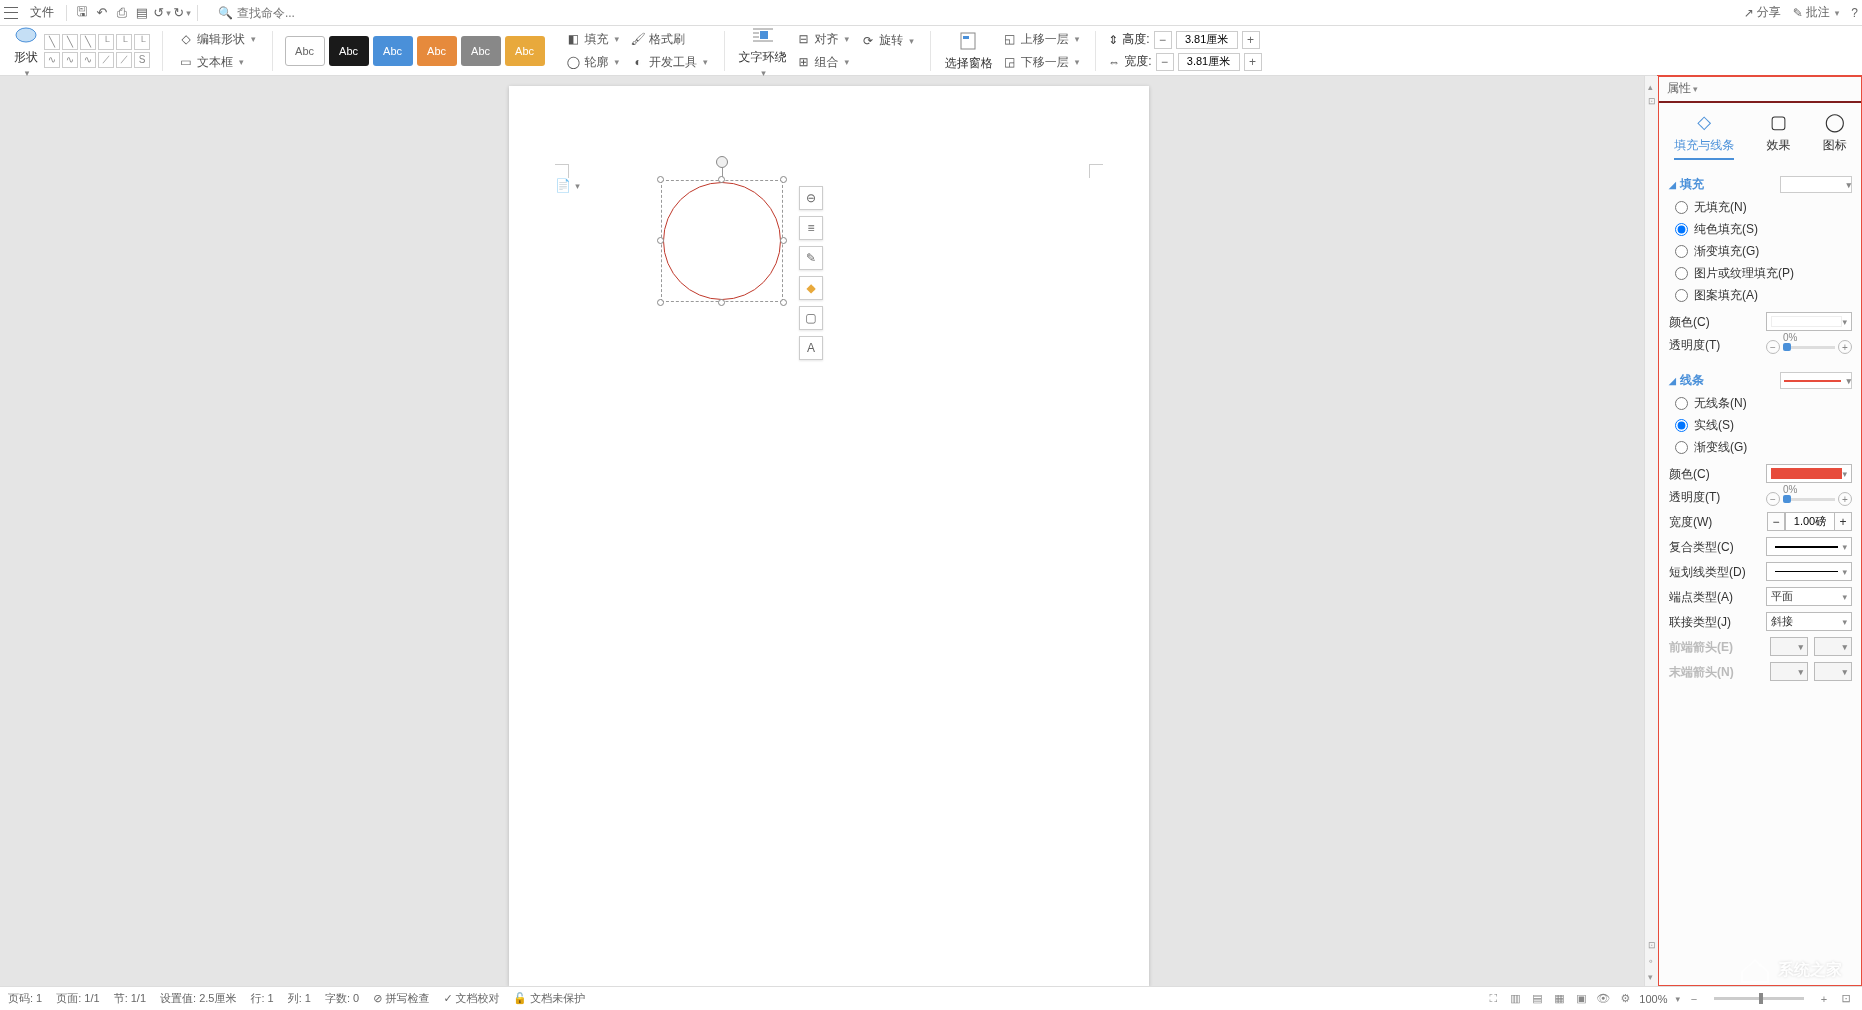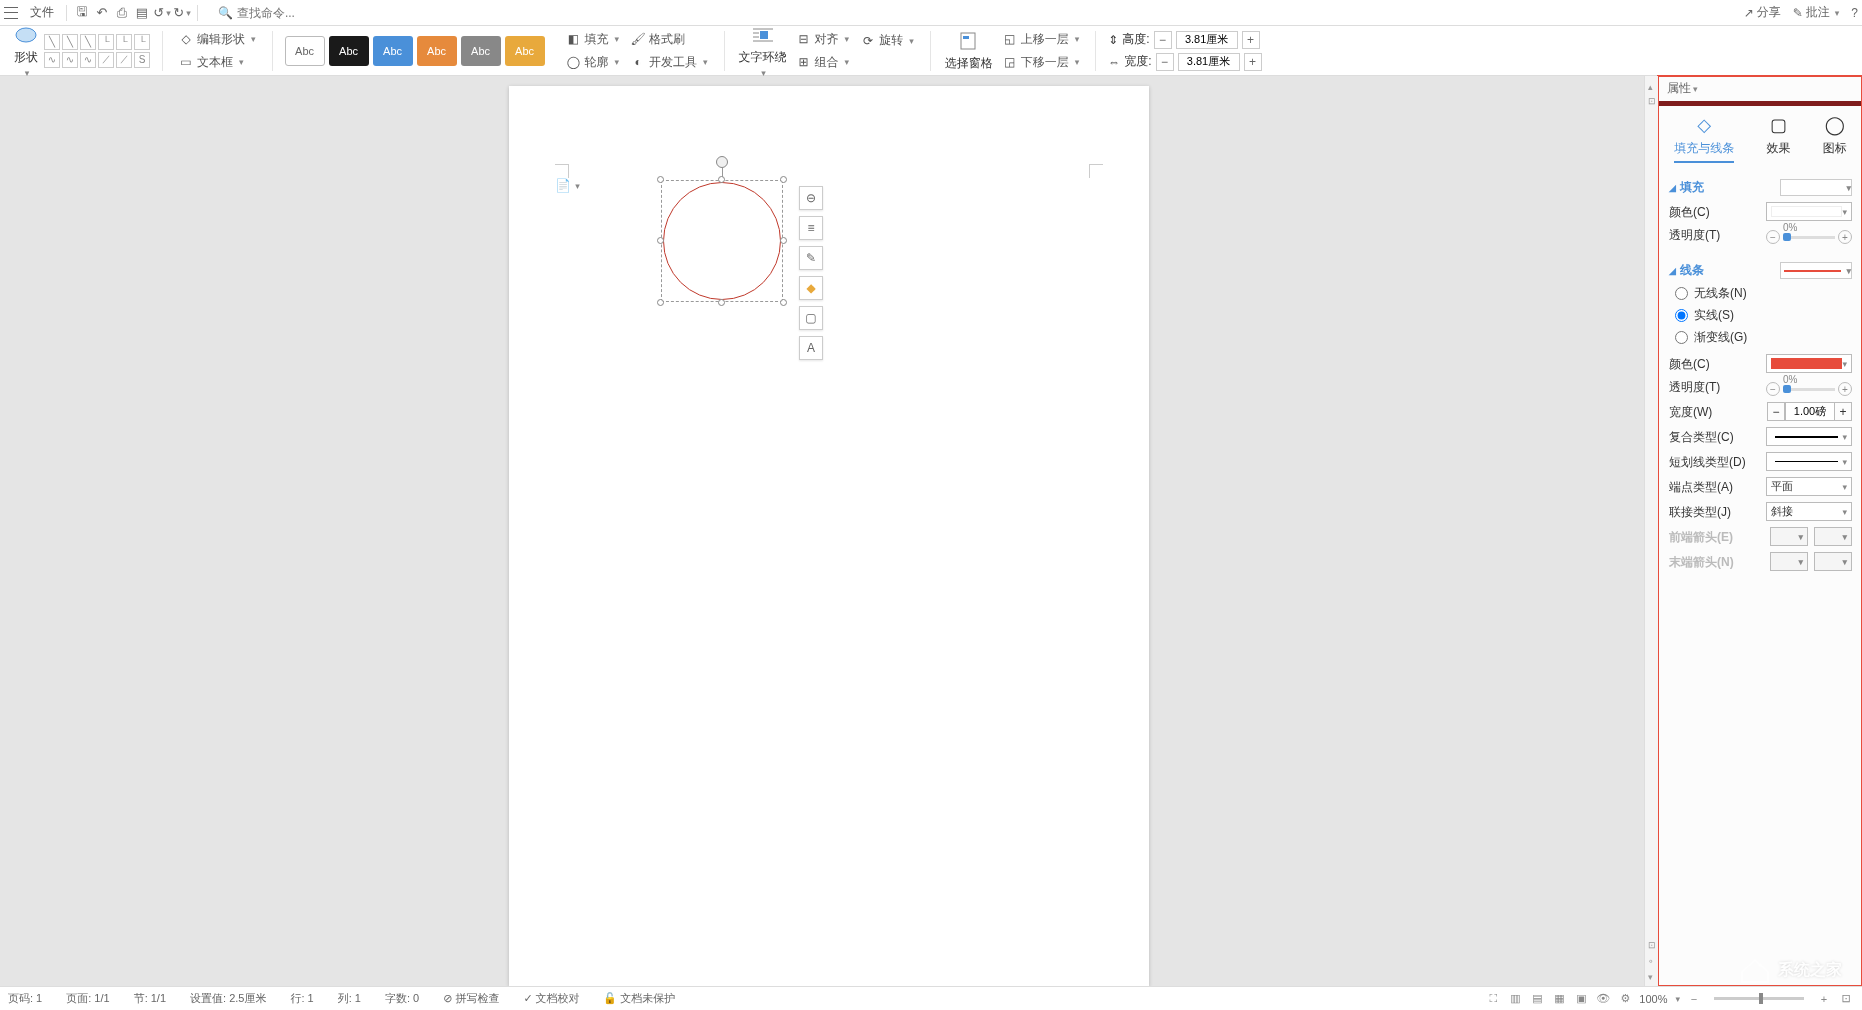--- a/index.html
+++ b/index.html
@@ -68,21 +68,21 @@
 
 .float-tools { position: absolute; top: 100px; left: 290px; display: flex; flex-direction: column; gap: 6px; }
 .ft-btn { width: 24px; height: 24px; border: 1px solid #ccc; background: #fff; display: flex; align-items: center; justify-content: center; cursor: pointer; color: #666; font-size: 12px; box-shadow: 0 1px 2px rgba(0,0,0,.1); }
 
 
 .scroll-edge { position: absolute; top: 0; right: 0; width: 14px; height: 100%; background: #f4f4f4; border-left: 1px solid #ddd; }
 .scroll-mark { position: absolute; left: 3px; width: 8px; height: 8px; font-size: 9px; color: #999; }
 
 
 .prop-panel { width: 204px; background: #fcfcfc; border-left: 1px solid #ddd; font-size: 12px; outline: 2px solid #e74c3c; outline-offset: -1px; display: flex; flex-direction: column; }
-.prop-header { padding: 4px 8px; color: #666; display: flex; align-items: center; border-bottom: 5px solid #7f1d1d; text-align: right; }
+.prop-header { padding: 4px 8px; color: #666; display: flex; align-items: center; border-bottom: 2px solid #7f1d1d; text-align: right; }
 .prop-tabs { display: flex; padding: 8px 8px 0; gap: 18px; justify-content: space-around; }
 .prop-tab { display: flex; flex-direction: column; align-items: center; gap: 4px; cursor: pointer; padding-bottom: 4px; }
 .prop-tab.active { color: #4a90d9; border-bottom: 2px solid #4a90d9; }
 .prop-tab .pt-icon { font-size: 18px; }
 .prop-body { padding: 8px 10px; overflow-y: auto; flex: 1; }
 .section-hdr { display: flex; align-items: center; gap: 4px; color: #4a90d9; font-weight: bold; margin: 8px 0 6px; }
 .section-hdr .tri { font-size: 9px; }
 .hdr-swatch { margin-left: auto; width: 72px; height: 17px; border: 1px solid #ccc; background: #fff; display: flex; align-items: center; }
 .hdr-swatch .bar { flex: 1; margin: 0 3px; }
 .radio-list { display: flex; flex-direction: column; gap: 5px; margin: 4px 0 8px 6px; }
@@ -99,21 +99,21 @@
 .slider-val { position: absolute; left: 0; top: -14px; font-size: 10px; color: #888; }
 .width-ctrl { display: flex; }
 .width-ctrl .wbox { width: 50px; height: 19px; border: 1px solid #bbb; text-align: center; font-size: 11px; }
 .width-ctrl .wbtn { width: 18px; height: 19px; border: 1px solid #bbb; display: flex; align-items: center; justify-content: center; cursor: pointer; margin-left: -1px; }
 .color-swatch-red { background: #e74c3c; }
 .disabled { color: #bbb; font-weight: bold; }
 .disabled .ctrl { background: #f5f5f5; }
 .line-preview { flex: 1; height: 2px; background: #000; margin: 0 4px; }
 
 
-.statusbar { position: absolute; bottom: 0; left: 0; right: 0; height: 24px; border-top: 1px solid #ddd; background: #fff; display: flex; align-items: center; padding: 0 8px; gap: 24px; color: #666; font-size: 11px; }
+.statusbar { position: absolute; bottom: 0; left: 0; right: 0; height: 24px; border-top: 1px solid #ddd; background: #fff; display: flex; align-items: center; padding: 0 8px; gap: 14px; color: #666; font-size: 11px; }
 .sb-item { display: flex; align-items: center; gap: 3px; cursor: pointer; }
 .sb-right { margin-left: auto; display: flex; align-items: center; gap: 6px; }
 .sb-icon { width: 16px; height: 16px; display: flex; align-items: center; justify-content: center; cursor: pointer; color: #888; }
 .zoom-slider { width: 90px; height: 3px; background: #ccc; position: relative; margin: 0 6px; }
 .zoom-thumb { position: absolute; left: 50%; top: -4px; width: 4px; height: 11px; background: #888; }
 
 
 .watermark { position: fixed; bottom: 26px; right: 20px; opacity: .5; display: flex; align-items: center; gap: 6px; color: #fff; }
 .wm-house { width: 34px; height: 28px; }
 .wm-txt { font-size: 16px; font-weight: bold; text-shadow: 0 0 3px rgba(0,0,0,.3); }
@@ -371,20 +371,42 @@
     </div>
     <div class="prop-body">
 
       <div class="section-hdr">
         <span class="tri">◢</span>
         <span>填充</span>
         <div class="hdr-swatch">
             <div class="bar" style="background:#fff"></div>
             <span class="drop-arrow">▾</span>
           </div>
+      </div>
+      <div class="radio-list">
+        <label class="radio-item">
+            <input type="radio" name="fill" style="">
+            <span>无填充(N)</span>
+          </label>
+        <label class="radio-item">
+            <input type="radio" name="fill" checked="" style="">
+            <span>纯色填充(S)</span>
+          </label>
+        <label class="radio-item">
+            <input type="radio" name="fill" style="">
+            <span>渐变填充(G)</span>
+          </label>
+        <label class="radio-item">
+            <input type="radio" name="fill" style="">
+            <span>图片或纹理填充(P)</span>
+          </label>
+        <label class="radio-item">
+            <input type="radio" name="fill" style="">
+            <span>图案填充(A)</span>
+          </label>
       </div>
       <div class="prop-row">
         <span class="lbl">颜色(C)</span>
         <div class="ctrl">
             <div style="flex:1;height:11px;background:#fff;border:1px solid #eee"></div>
             <span class="dd">▾</span>
           </div>
       </div>
       <div class="prop-row">
         <span class="lbl">透明度(T)</span>

